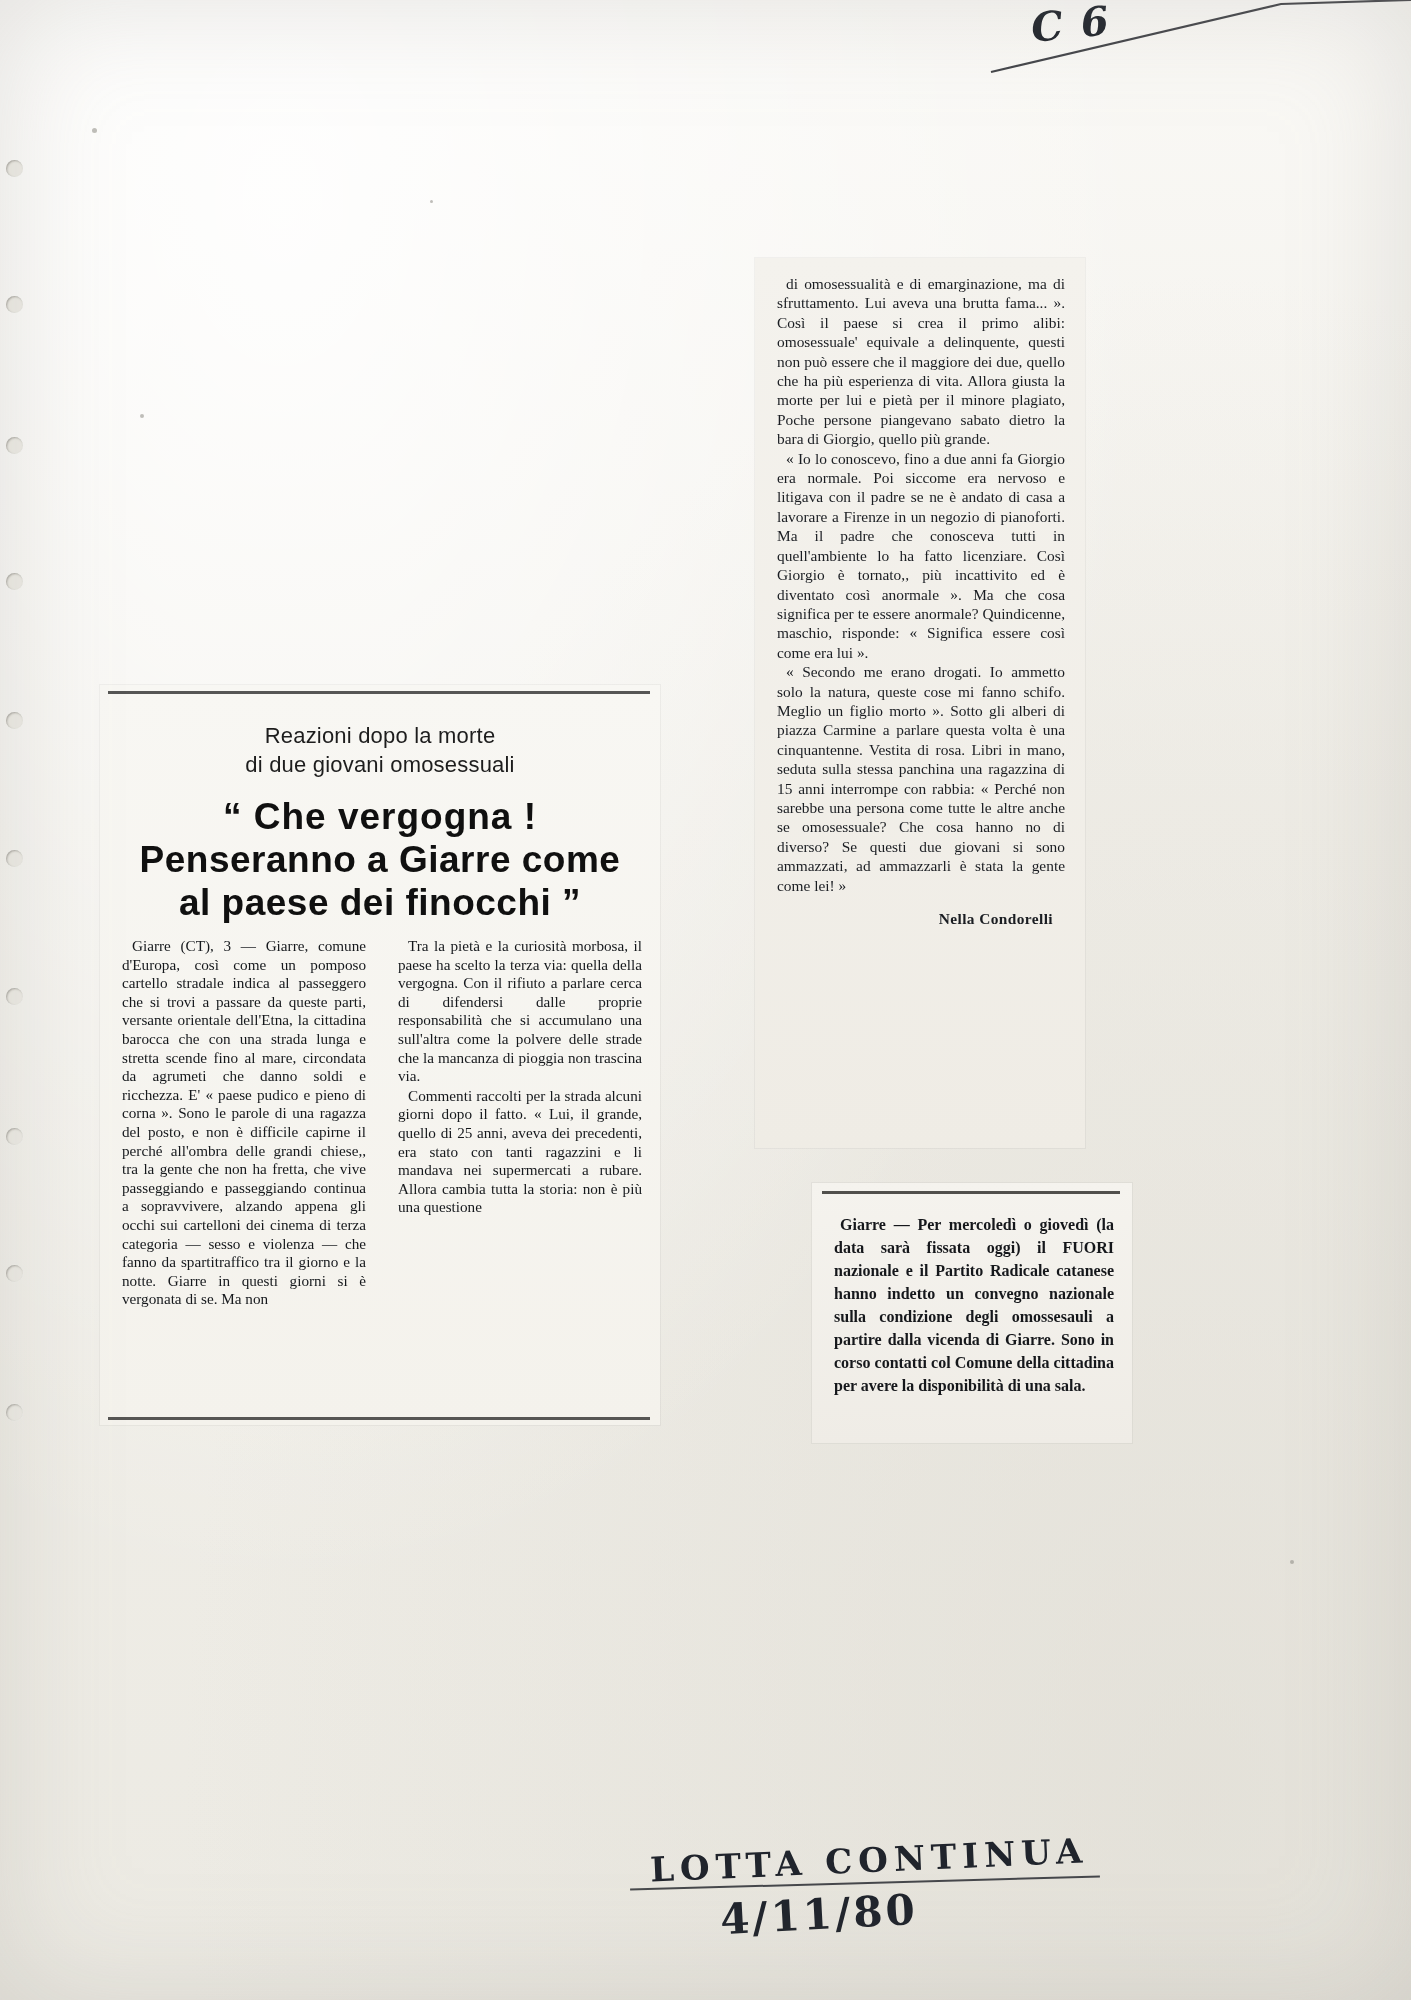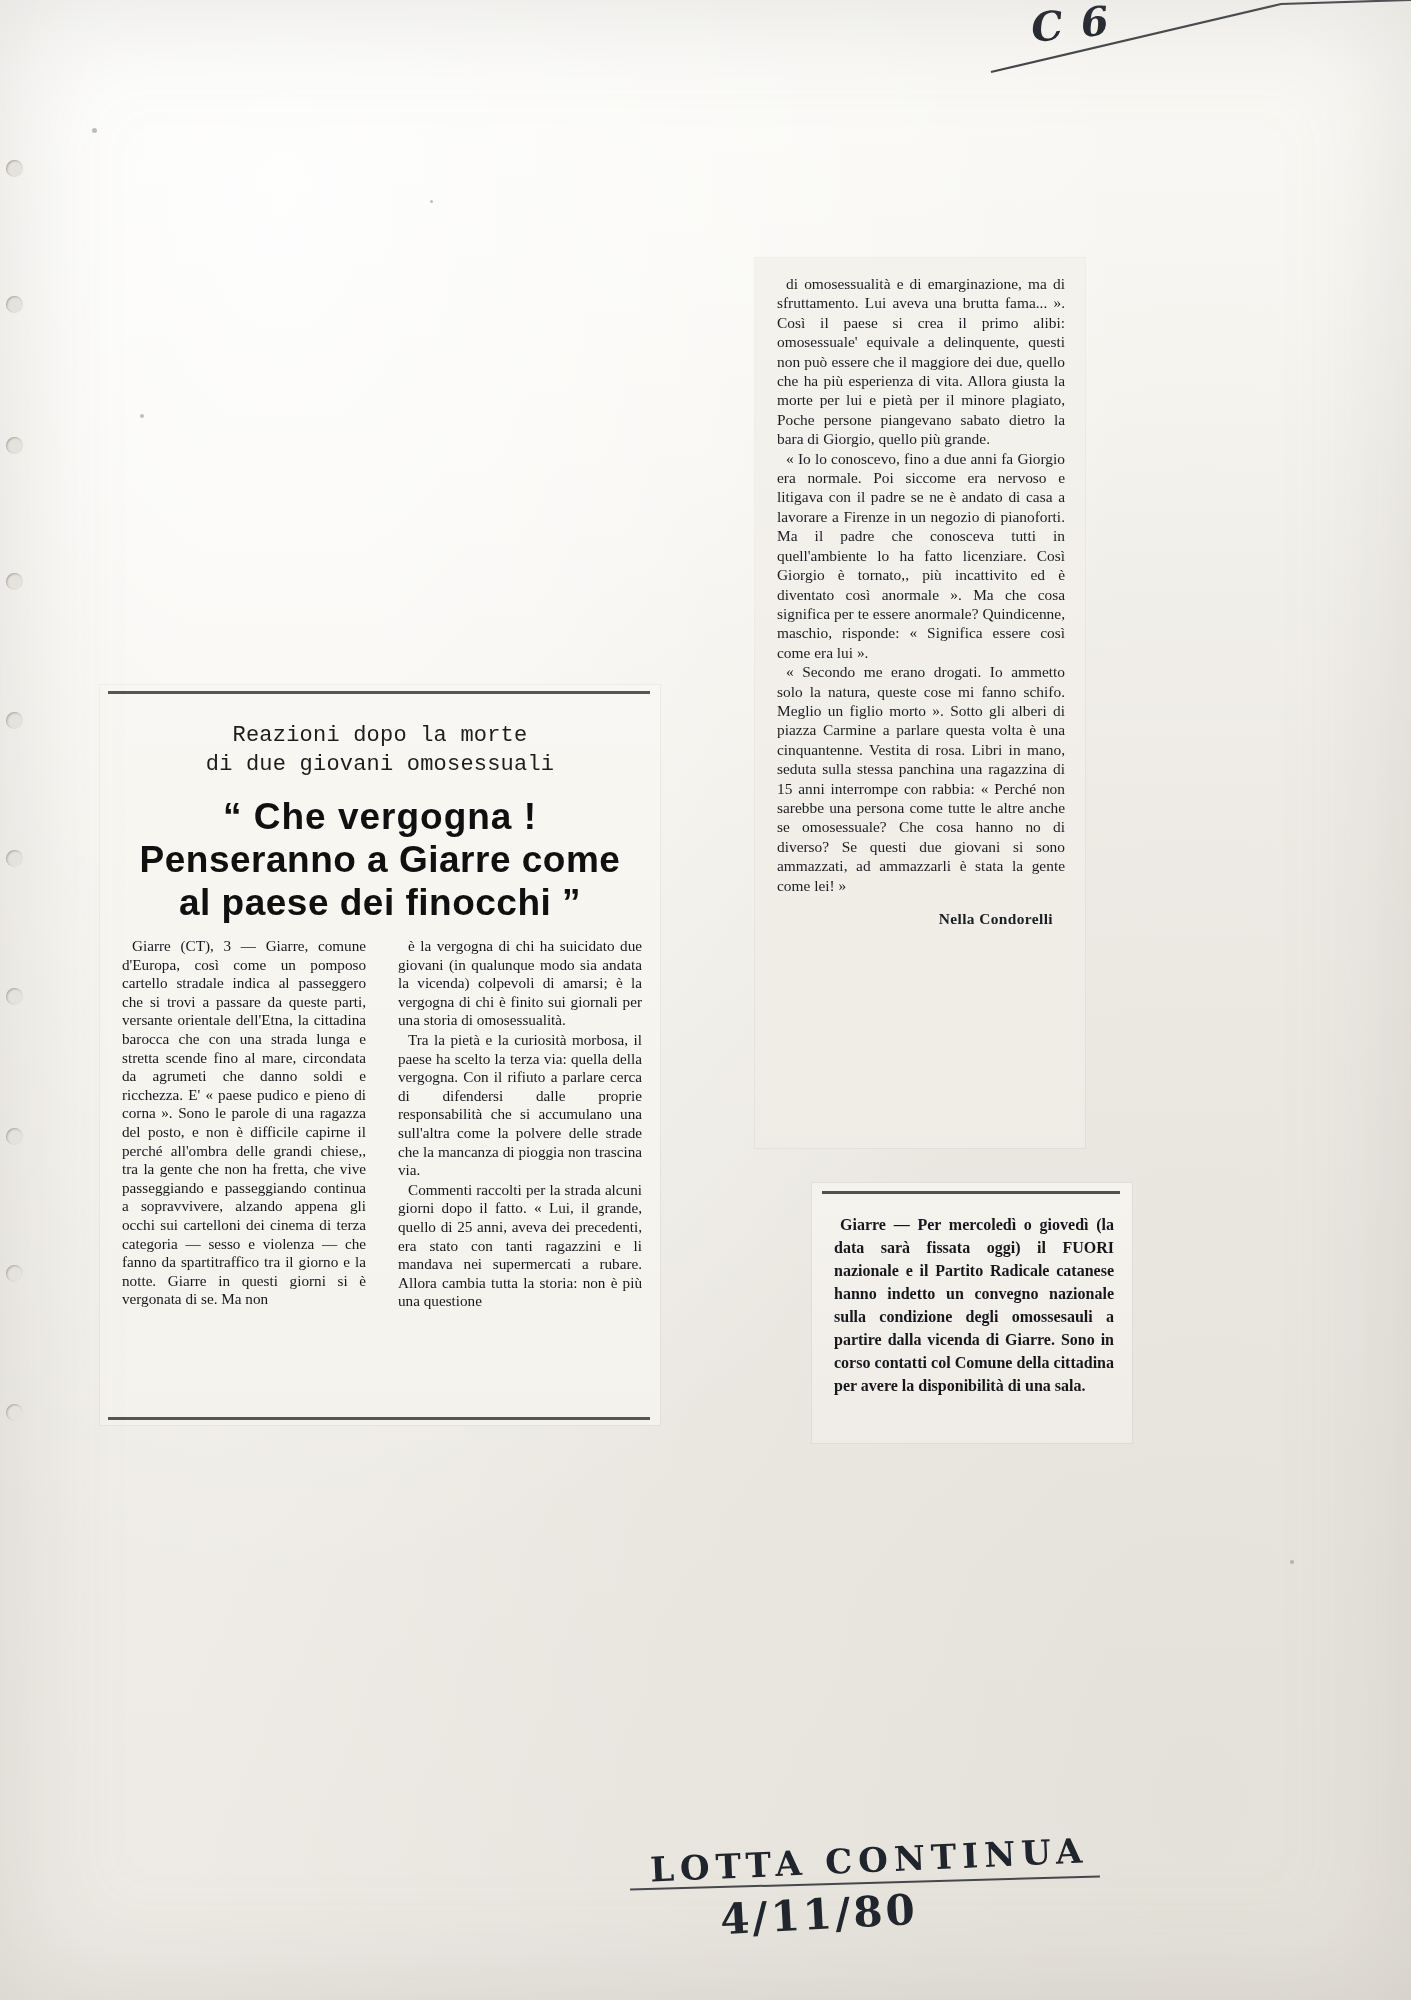--- a/index.html
+++ b/index.html
@@ -113,21 +113,21 @@
     right: 10px;
     height: 3px;
     background: #3a3a38;
     opacity: .85;
   }
   .clip-left .edge-top { top: 6px; }
   .clip-left .edge-bottom { bottom: 5px; }
 
   .kicker {
     text-align: center;
-    font-family: Liberation Mono, monospace;
+    font-family: Liberation Sans, sans-serif;
     font-size: 22px;
     line-height: 29px;
     color: #1d1d1d;
     margin: 36px 42px 0 42px;
     letter-spacing: .2px;
   }
   .headline {
     font-family: Liberation Sans, sans-serif;
     font-weight: bold;
     text-align: center;
@@ -262,21 +262,20 @@
       <span class="l1">“ Che vergogna !</span>
       <span class="l2">Penseranno a Giarre come</span>
       <span class="l3">al paese dei finocchi ”</span>
     </div>
 
     <div class="cols">
       <div class="col">
         <p>Giarre (CT), 3 — Giarre, comune d'Europa, così come un pomposo cartello stradale indica al passeggero che si trovi a passare da queste parti, versante orientale dell'Etna, la cittadina barocca che con una strada lunga e stretta scende fino al mare, circondata da agrumeti che danno soldi e ricchezza. E' « paese pudico e pieno di corna ». Sono le parole di una ragazza del posto, e non è difficile capirne il perché all'ombra delle grandi chiese,, tra la gente che non ha fretta, che vive passeggiando e passeggiando continua a sopravvivere, alzando appena gli occhi sui cartelloni dei cinema di terza categoria — sesso e violenza — che fanno da spartitraffico tra il giorno e la notte. Giarre in questi giorni si è vergonata di se. Ma non</p>
       </div>
       <div class="col">
-        <p>è la vergogna di chi ha suicidato due giovani (in qualunque modo sia andata la vicenda) colpevoli di amarsi; è la vergogna di chi è finito sui giornali per una storia di omosessualità.</p>
         <p>Tra la pietà e la curiosità morbosa, il paese ha scelto la terza via: quella della vergogna. Con il rifiuto a parlare cerca di difendersi dalle proprie responsabilità che si accumulano una sull'altra come la polvere delle strade che la mancanza di pioggia non trascina via.</p>
         <p>Commenti raccolti per la strada alcuni giorni dopo il fatto. « Lui, il grande, quello di 25 anni, aveva dei precedenti, era stato con tanti ragazzini e li mandava nei supermercati a rubare. Allora cambia tutta la storia: non è più una questione</p>
       </div>
     </div>
   </div>
 
   <div class="clip clip-right">
     <div class="inner">
       <p>di omosessualità e di emarginazione, ma di sfruttamento. Lui aveva una brutta fama... ». Così il paese si crea il primo alibi: omosessuale' equivale a delinquente, questi non può essere che il maggiore dei due, quello che ha più esperienza di vita. Allora giusta la morte per lui e pietà per il minore plagiato, Poche persone piangevano sabato dietro la bara di Giorgio, quello più grande.</p>
       <p class="b">« Io lo conoscevo, fino a due anni fa Giorgio era normale. Poi siccome era nervoso e litigava con il padre se ne è andato di casa a lavorare a Firenze in un negozio di pianoforti. Ma il padre che conosceva tutti in quell'ambiente lo ha fatto licenziare. Così Giorgio è tornato,, più incattivito ed è diventato così anormale ». Ma che cosa significa per te essere anormale? Quindicenne, maschio, risponde: « Significa essere così come era lui ».</p>

